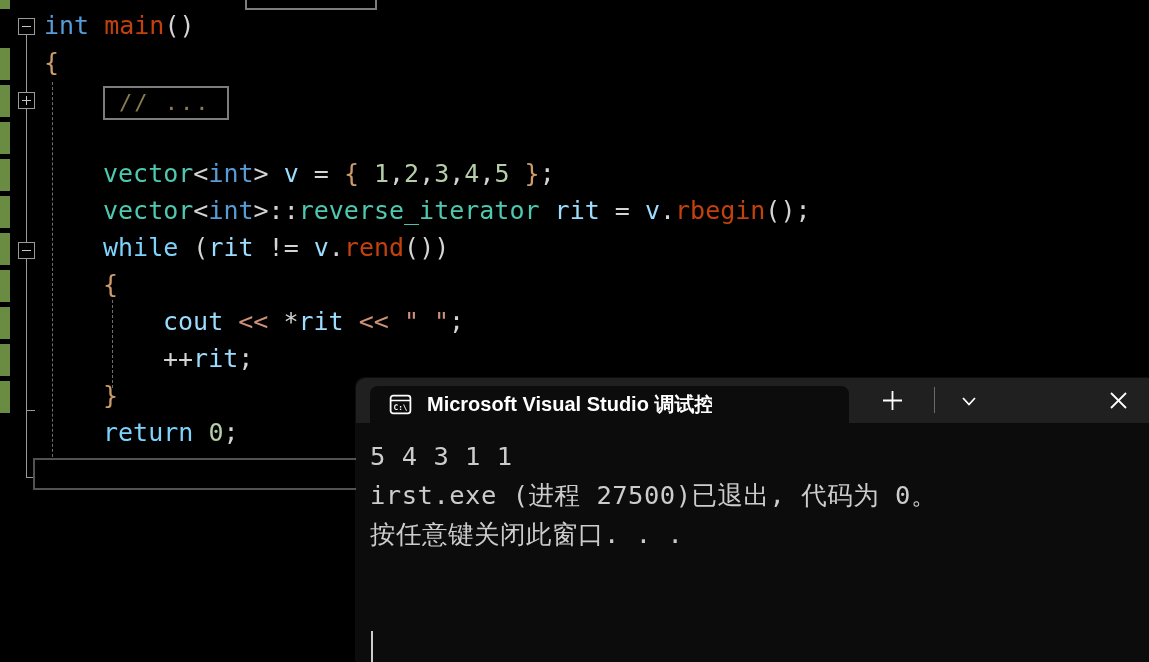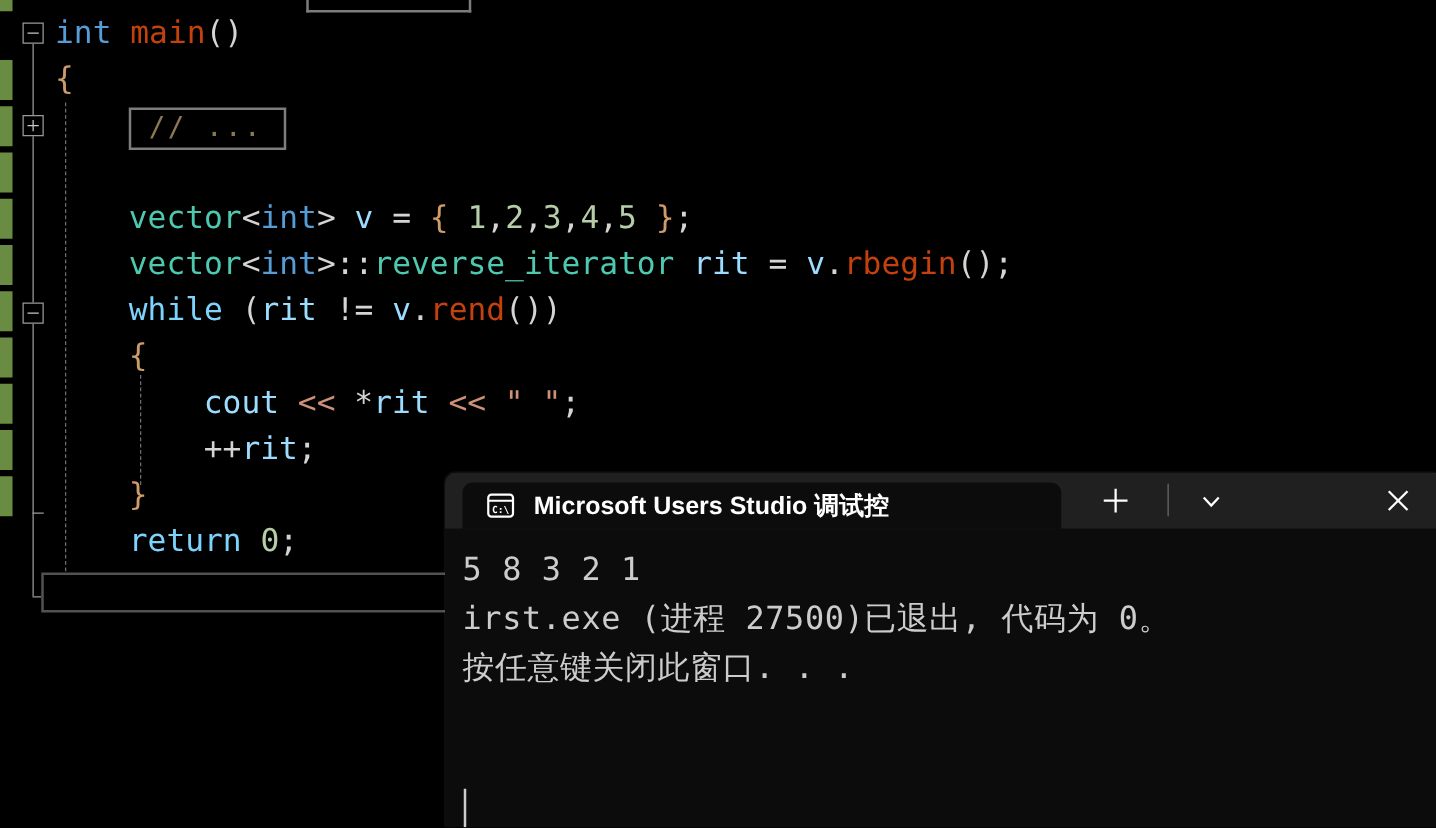--- a/index.html
+++ b/index.html
@@ -306,21 +306,21 @@
   <div id="term-titlebar">
 
     <div id="term-tab">
       <span class="tabicon">
         <svg width="25" height="25" viewBox="0 0 24 24" fill="none">
           <rect x="2.5" y="3.5" width="19" height="17" rx="2.5" stroke="#ffffff" stroke-width="1.7"></rect>
           <line x1="2.5" y1="8.2" x2="21.5" y2="8.2" stroke="#ffffff" stroke-width="1.5"></line>
           <text x="12" y="17.4" font-family="DejaVu Sans Mono, monospace" font-size="7.4" font-weight="bold" fill="#ffffff" text-anchor="middle">C:\</text>
         </svg>
       </span>
-      <span class="tabtitle">Microsoft Users Studio 调试控</span>
+      <span class="tabtitle">Microsoft Visual Studio 调试控</span>
     </div>
 
     <div id="tab-close">
       <svg width="21" height="21" viewBox="0 0 21 21">
         <line x1="3" y1="3" x2="18" y2="18" stroke="#ffffff" stroke-width="1.8"></line>
         <line x1="18" y1="3" x2="3" y2="18" stroke="#ffffff" stroke-width="1.8"></line>
       </svg>
     </div>
 
     <div id="term-newtab">
@@ -333,18 +333,18 @@
     <div id="term-sep"></div>
 
     <div id="term-dropdown">
       <svg width="22" height="22" viewBox="0 0 22 22">
         <polyline points="5,8 11,14.5 17,8" fill="none" stroke="#ffffff" stroke-width="1.8"></polyline>
       </svg>
     </div>
   </div>
 
   <div id="term-body">
-    <div class="term-line">5 8 3 2 1</div>
+    <div class="term-line">5 4 3 1 1</div>
     <div class="term-line">irst.exe (进程 27500)已退出, 代码为 0。</div>
     <div class="term-line">按任意键关闭此窗口. . .</div>
     <div id="term-cursor"></div>
   </div>
 </div>
 
 </body></html>

